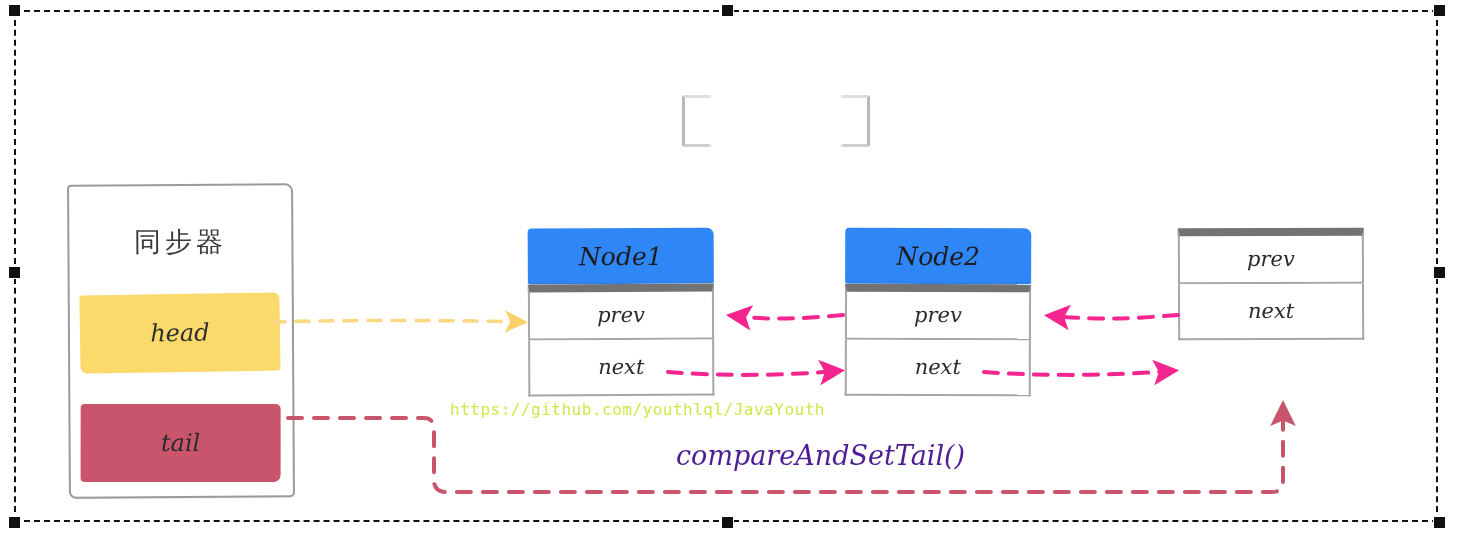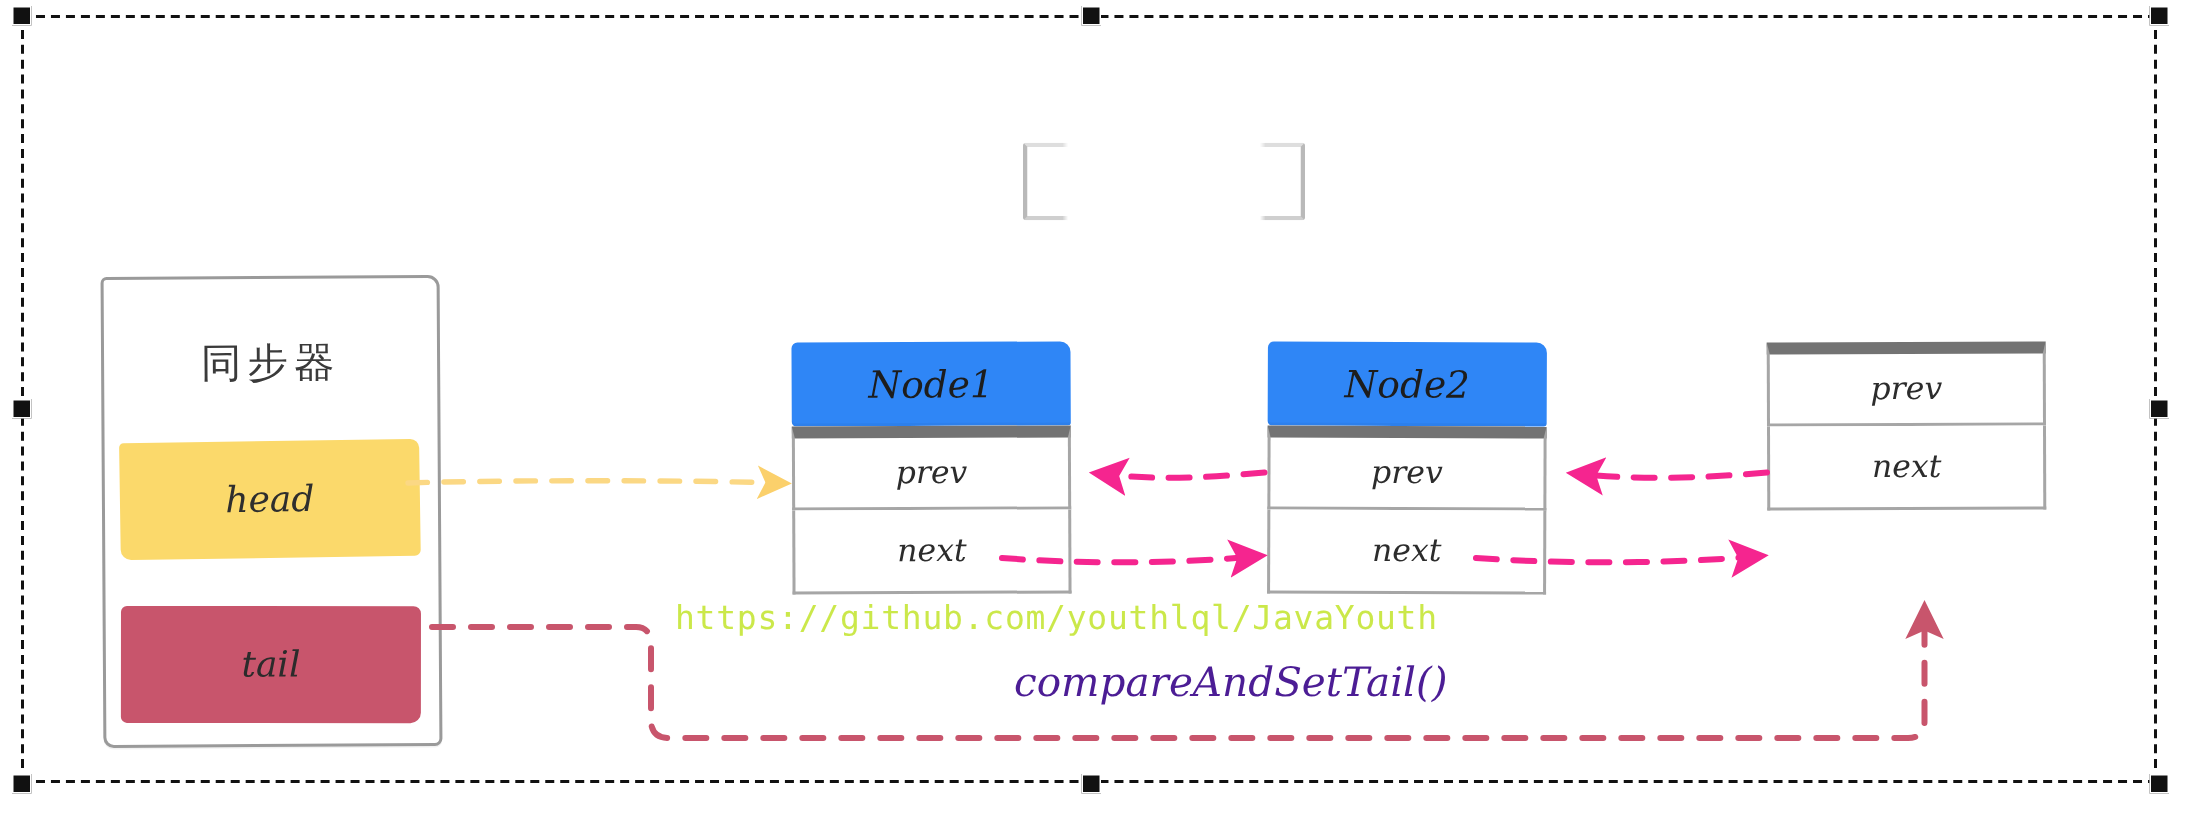--- a/index.html
+++ b/index.html
@@ -107,21 +107,21 @@
     font-size:25px;color:#fbcd6b;
   }
   .anno.cast{
     left:676px;top:440px;
     font-family:"DejaVu Serif", serif;font-style:italic;
     font-size:27px;color:#4c1d95;
   }
   .anno.url{
     left:450px;top:400px;
     font-family:"DejaVu Sans Mono", monospace;
-    font-size:22px;color:#cbe84a;letter-spacing:.5px;
+    font-size:16px;color:#cbe84a;letter-spacing:.5px;
   }
 </style>
 </head>
 <body>
 
 <div id="stage">
 
   <div class="state-wrap">
     <div class="state-bracket"></div>
   </div>

